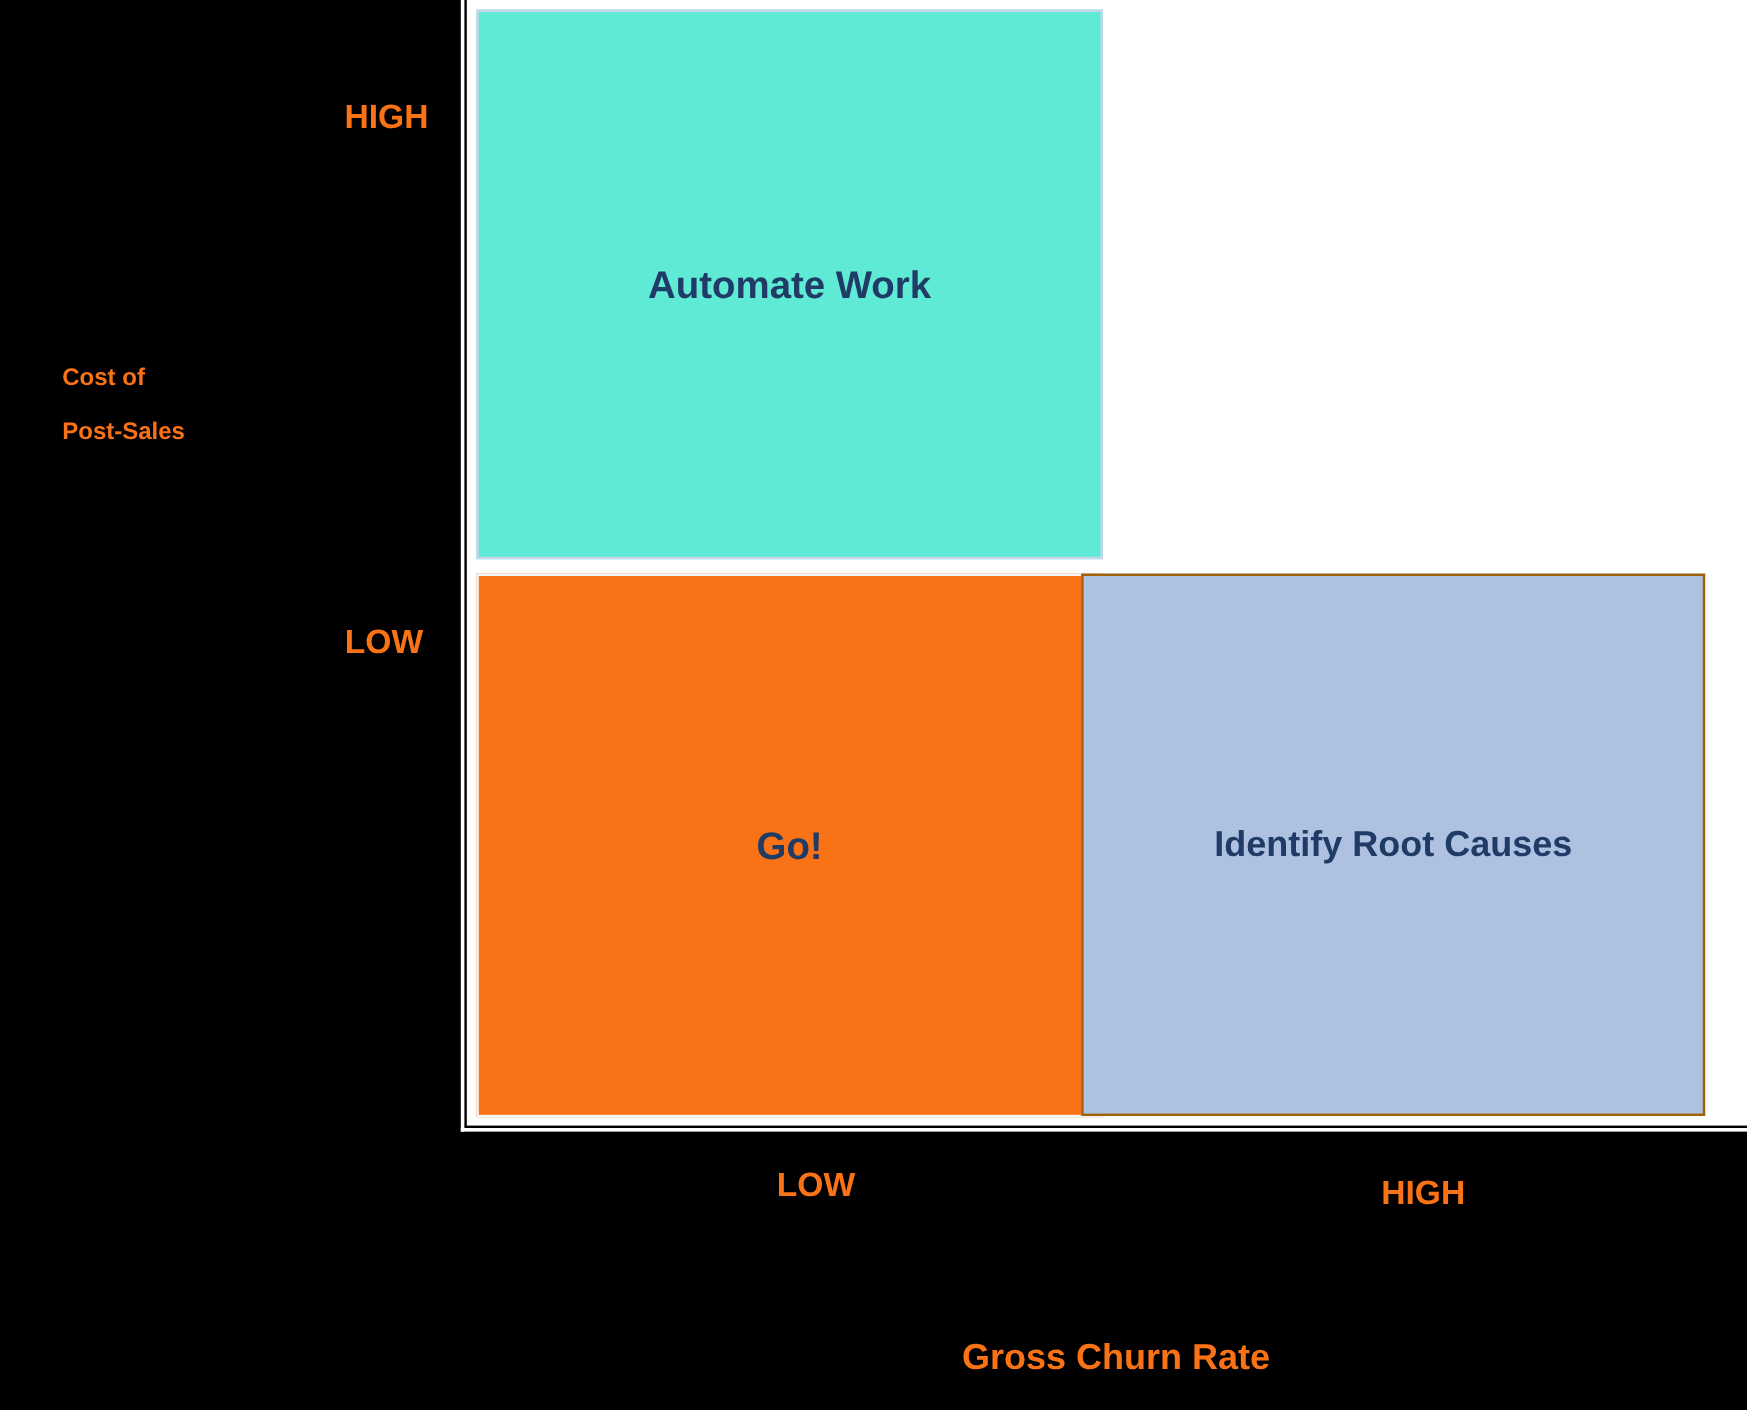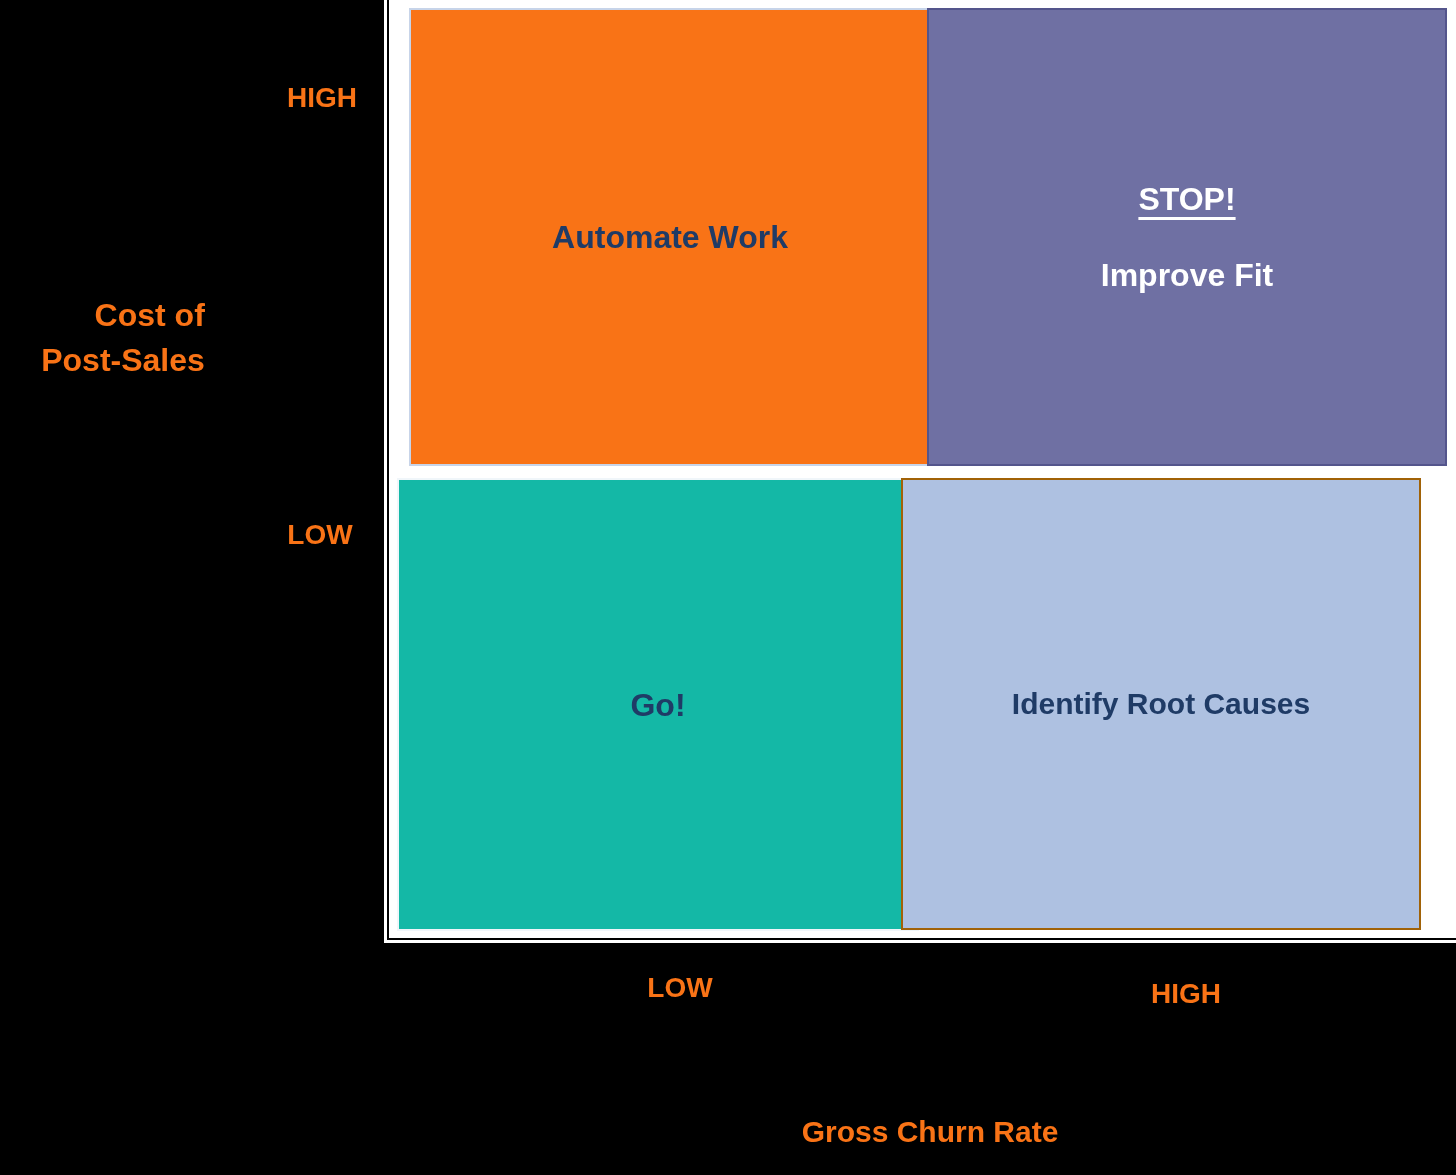--- a/index.html
+++ b/index.html
@@ -40,36 +40,36 @@
   .quad {
     position: absolute;
     box-sizing: border-box;
     display: flex;
     flex-direction: column;
     align-items: center;
     justify-content: center;
     text-align: center;
   }
   .quad.tl {
-    left: 20px; top: 8px;
+    left: 8px; top: 8px;
     width: 522px; height: 458px;
-    background: #f97316;
+    background: #5eead4;
     border: 2px solid #C7D4E9;
   }
   .quad.tr {
     left: 538px; top: 8px;
     width: 520px; height: 458px;
     background: #6F70A3;
     border: 2px solid #54558C;
     gap: 34px;
   }
   .quad.bl {
     left: 8px; top: 478px;
     width: 522px; height: 453px;
-    background: #14b8a6;
+    background: #f97316;
     border: 2px solid #F0F6FA;
   }
   .quad.br {
     left: 512px; top: 478px;
     width: 520px; height: 452px;
     background: #AEC1E1;
     border: 2px solid #a16207;
   }
 
   .quad-label {
@@ -94,24 +94,23 @@
     color: #f97316;
     white-space: nowrap;
   }
   .axis-tick { font-size: 28px; }
   .y-high { left: 322px; top: 98px; }
   .y-low  { left: 320px; top: 535px; }
   .x-low  { left: 680px; top: 988px; }
   .x-high { left: 1186px; top: 994px; }
   .y-title {
     left: 103px; top: 338px;
-    font-size: 32px;
+    font-size: 20px;
     line-height: 45px;
-    text-align: right;
-    margin-left: 20px;
+    text-align: left;
   }
   .x-title {
     left: 914px; top: 1132px;
     font-size: 30px;
     margin-left: 16px;
   }
 </style>
 </head>
 <body>
 
@@ -119,24 +118,20 @@
 
   <div class="v-axis-line"></div>
   <div class="h-axis-line"></div>
 
   <div class="panel">
 
     <div class="quad tl">
       <span class="quad-label">Automate Work</span>
     </div>
 
-    <div class="quad tr">
-      <span class="quad-label white underlined">STOP!</span>
-      <span class="quad-label white">Improve Fit</span>
-    </div>
 
     <div class="quad bl">
       <span class="quad-label">Go!</span>
     </div>
 
     <div class="quad br">
       <span class="quad-label">Identify Root Causes</span>
     </div>
 
   </div>

